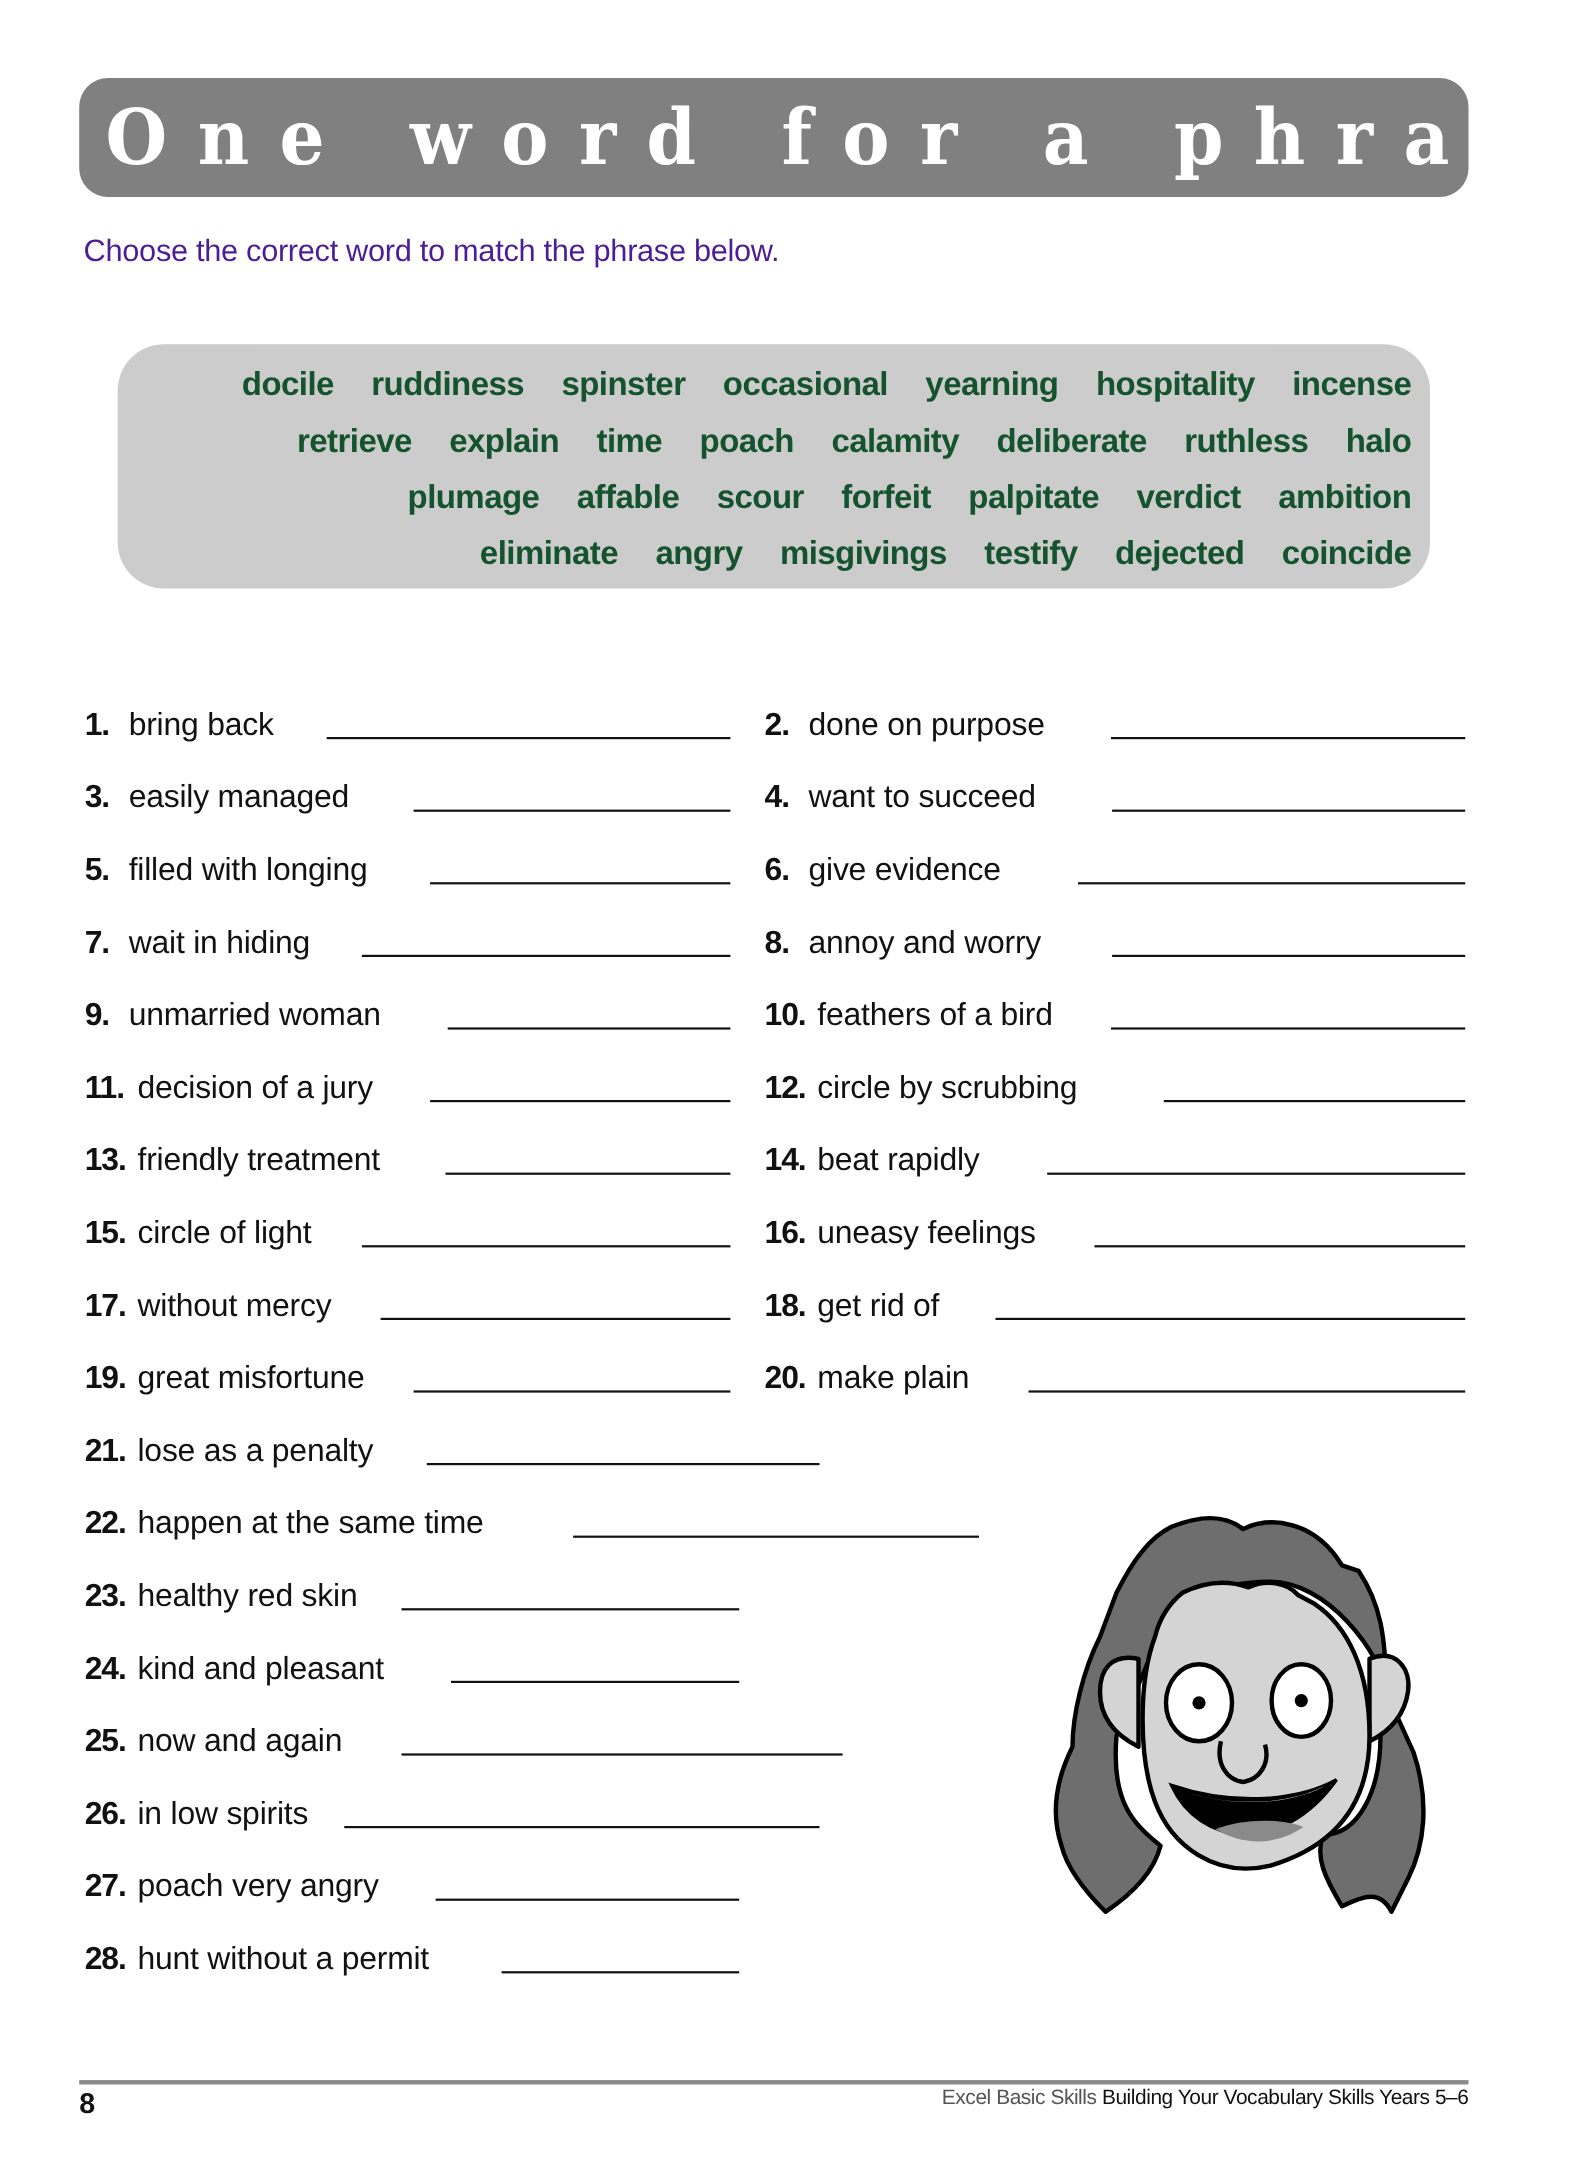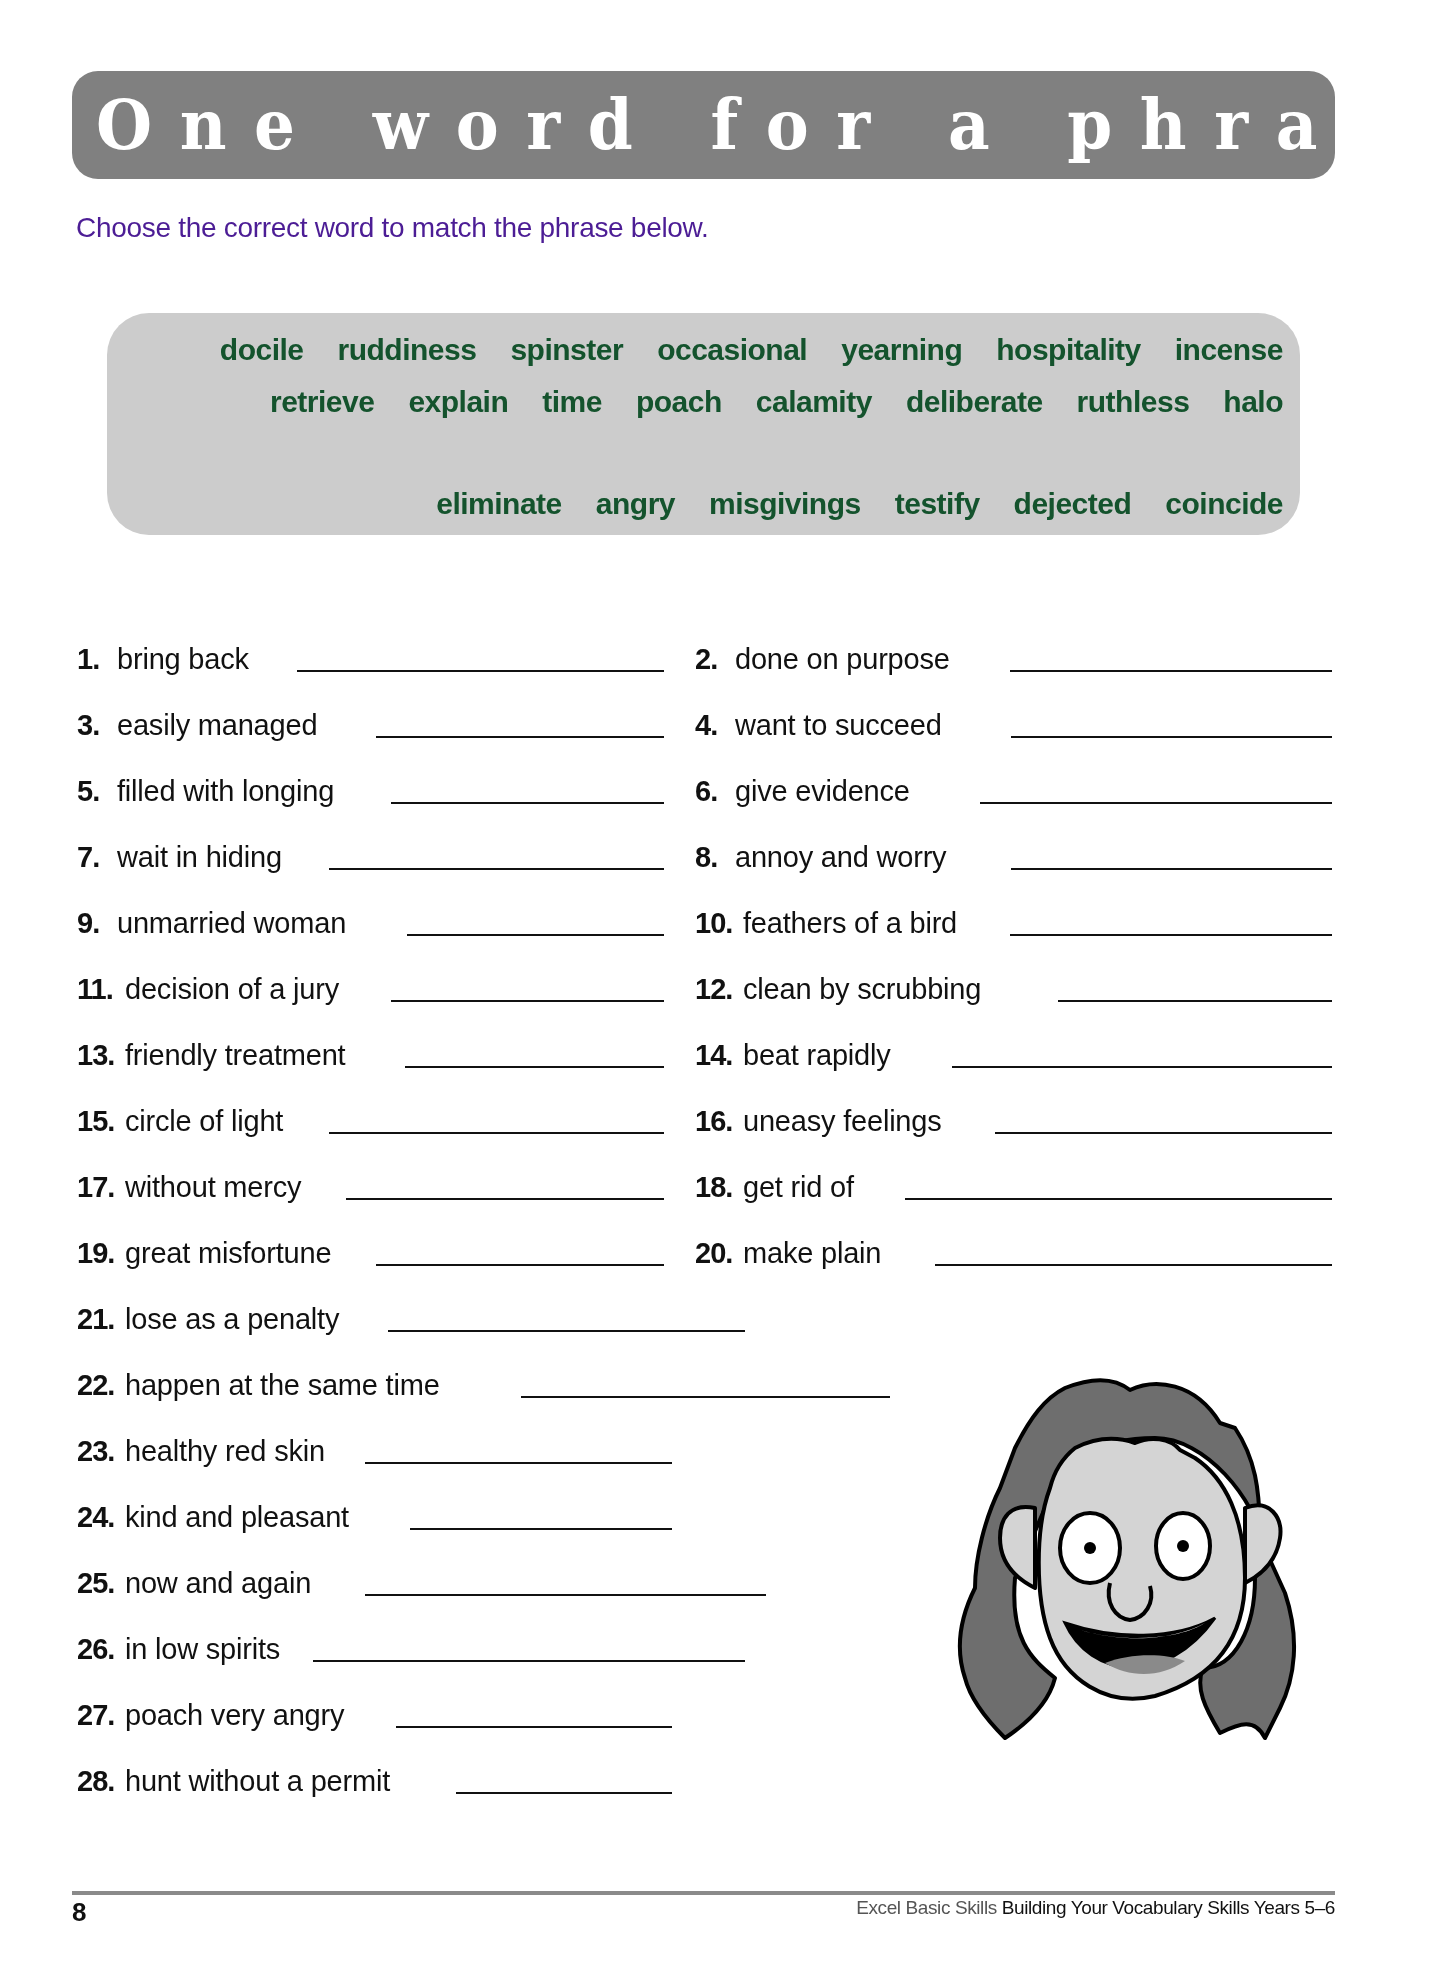--- a/index.html
+++ b/index.html
@@ -41,20 +41,23 @@
 
 <div class="instruction">Choose the correct word to match the phrase below.</div>
 
 <div class="word-bank">
   <div class="wb-row" style="top:20px">
     <span>docile</span><span>ruddiness</span><span>spinster</span><span>occasional</span><span>yearning</span><span>hospitality</span><span>incense</span>
   </div>
   <div class="wb-row" style="top:72px">
     <span>retrieve</span><span>explain</span><span>time</span><span>poach</span><span>calamity</span><span>deliberate</span><span>ruthless</span><span>halo</span>
   </div>
+  <div class="wb-row" style="top:123px">
+    <span>plumage</span><span>affable</span><span>scour</span><span>forfeit</span><span>palpitate</span><span>verdict</span><span>ambition</span>
+  </div>
   <div class="wb-row" style="top:174px">
     <span>eliminate</span><span>angry</span><span>misgivings</span><span>testify</span><span>dejected</span><span>coincide</span>
   </div>
 </div>
 
 <div class="q" style="left:77px;top:636px;width:587px">
     <span class="num">1.</span>
     <span class="txt">bring back</span>
     <span class="blank" style="left:220px;right:0"></span>
   </div>
@@ -124,21 +127,21 @@
     <span class="txt">annoy and worry</span>
     <span class="blank" style="left:316px;right:0"></span>
   </div>
 <div class="q" style="left:695px;top:900px;width:637px">
     <span class="num wide">10.</span>
     <span class="txt">feathers of a bird</span>
     <span class="blank" style="left:315px;right:0"></span>
   </div>
 <div class="q" style="left:695px;top:966px;width:637px">
     <span class="num wide">12.</span>
-    <span class="txt">clean by scrubbing</span>
+    <span class="txt">circle by scrubbing</span>
     <span class="blank" style="left:363px;right:0"></span>
   </div>
 <div class="q" style="left:695px;top:1032px;width:637px">
     <span class="num wide">14.</span>
     <span class="txt">beat rapidly</span>
     <span class="blank" style="left:257px;right:0"></span>
   </div>
 <div class="q" style="left:695px;top:1098px;width:637px">
     <span class="num wide">16.</span>
     <span class="txt">uneasy feelings</span>

